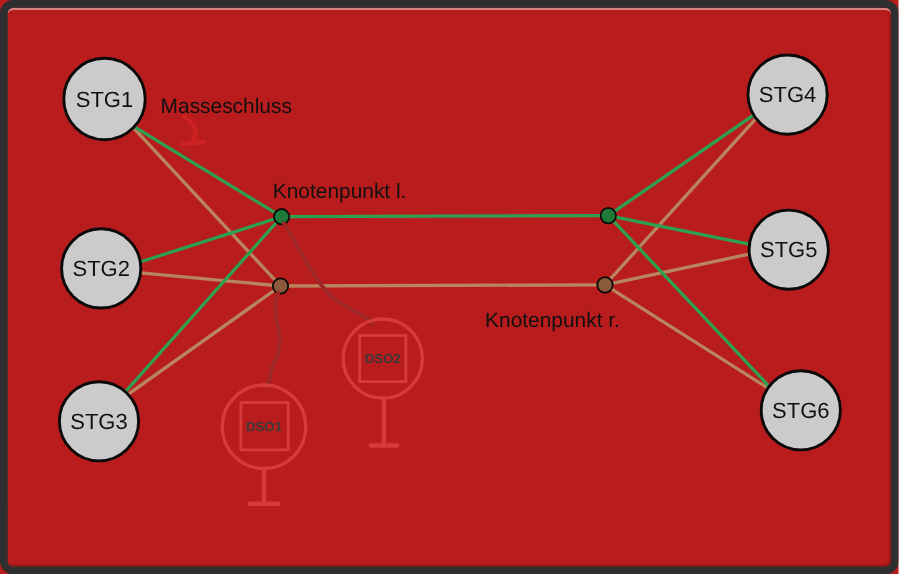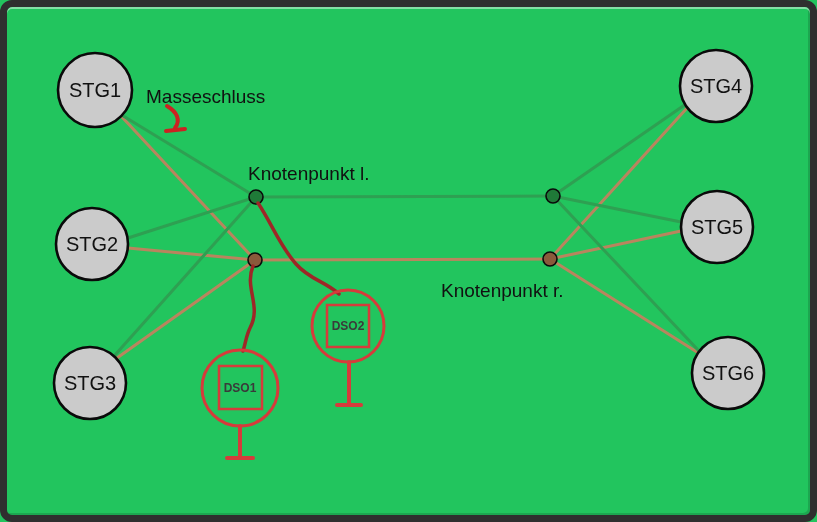--- a/index.html
+++ b/index.html
@@ -5,21 +5,21 @@
   html, body {
     margin: 0;
     padding: 0;
     background: #ffffff;
     font-family: "Liberation Sans", sans-serif;
   }
   #frame {
     position: relative;
     width: 817px;
     height: 522px;
-    background: #22c55e;
+    background: #b91c1c;
     overflow: hidden;
   }
   #frame-border {
     position: absolute;
     inset: 0;
     border: 7px solid #2f2f2f;
     border-radius: 12px;
     box-shadow: inset 0 2px 0 rgba(255,255,255,.45), inset -2px -2px 0 rgba(0,0,0,.15);
     pointer-events: none;
     z-index: 5;

